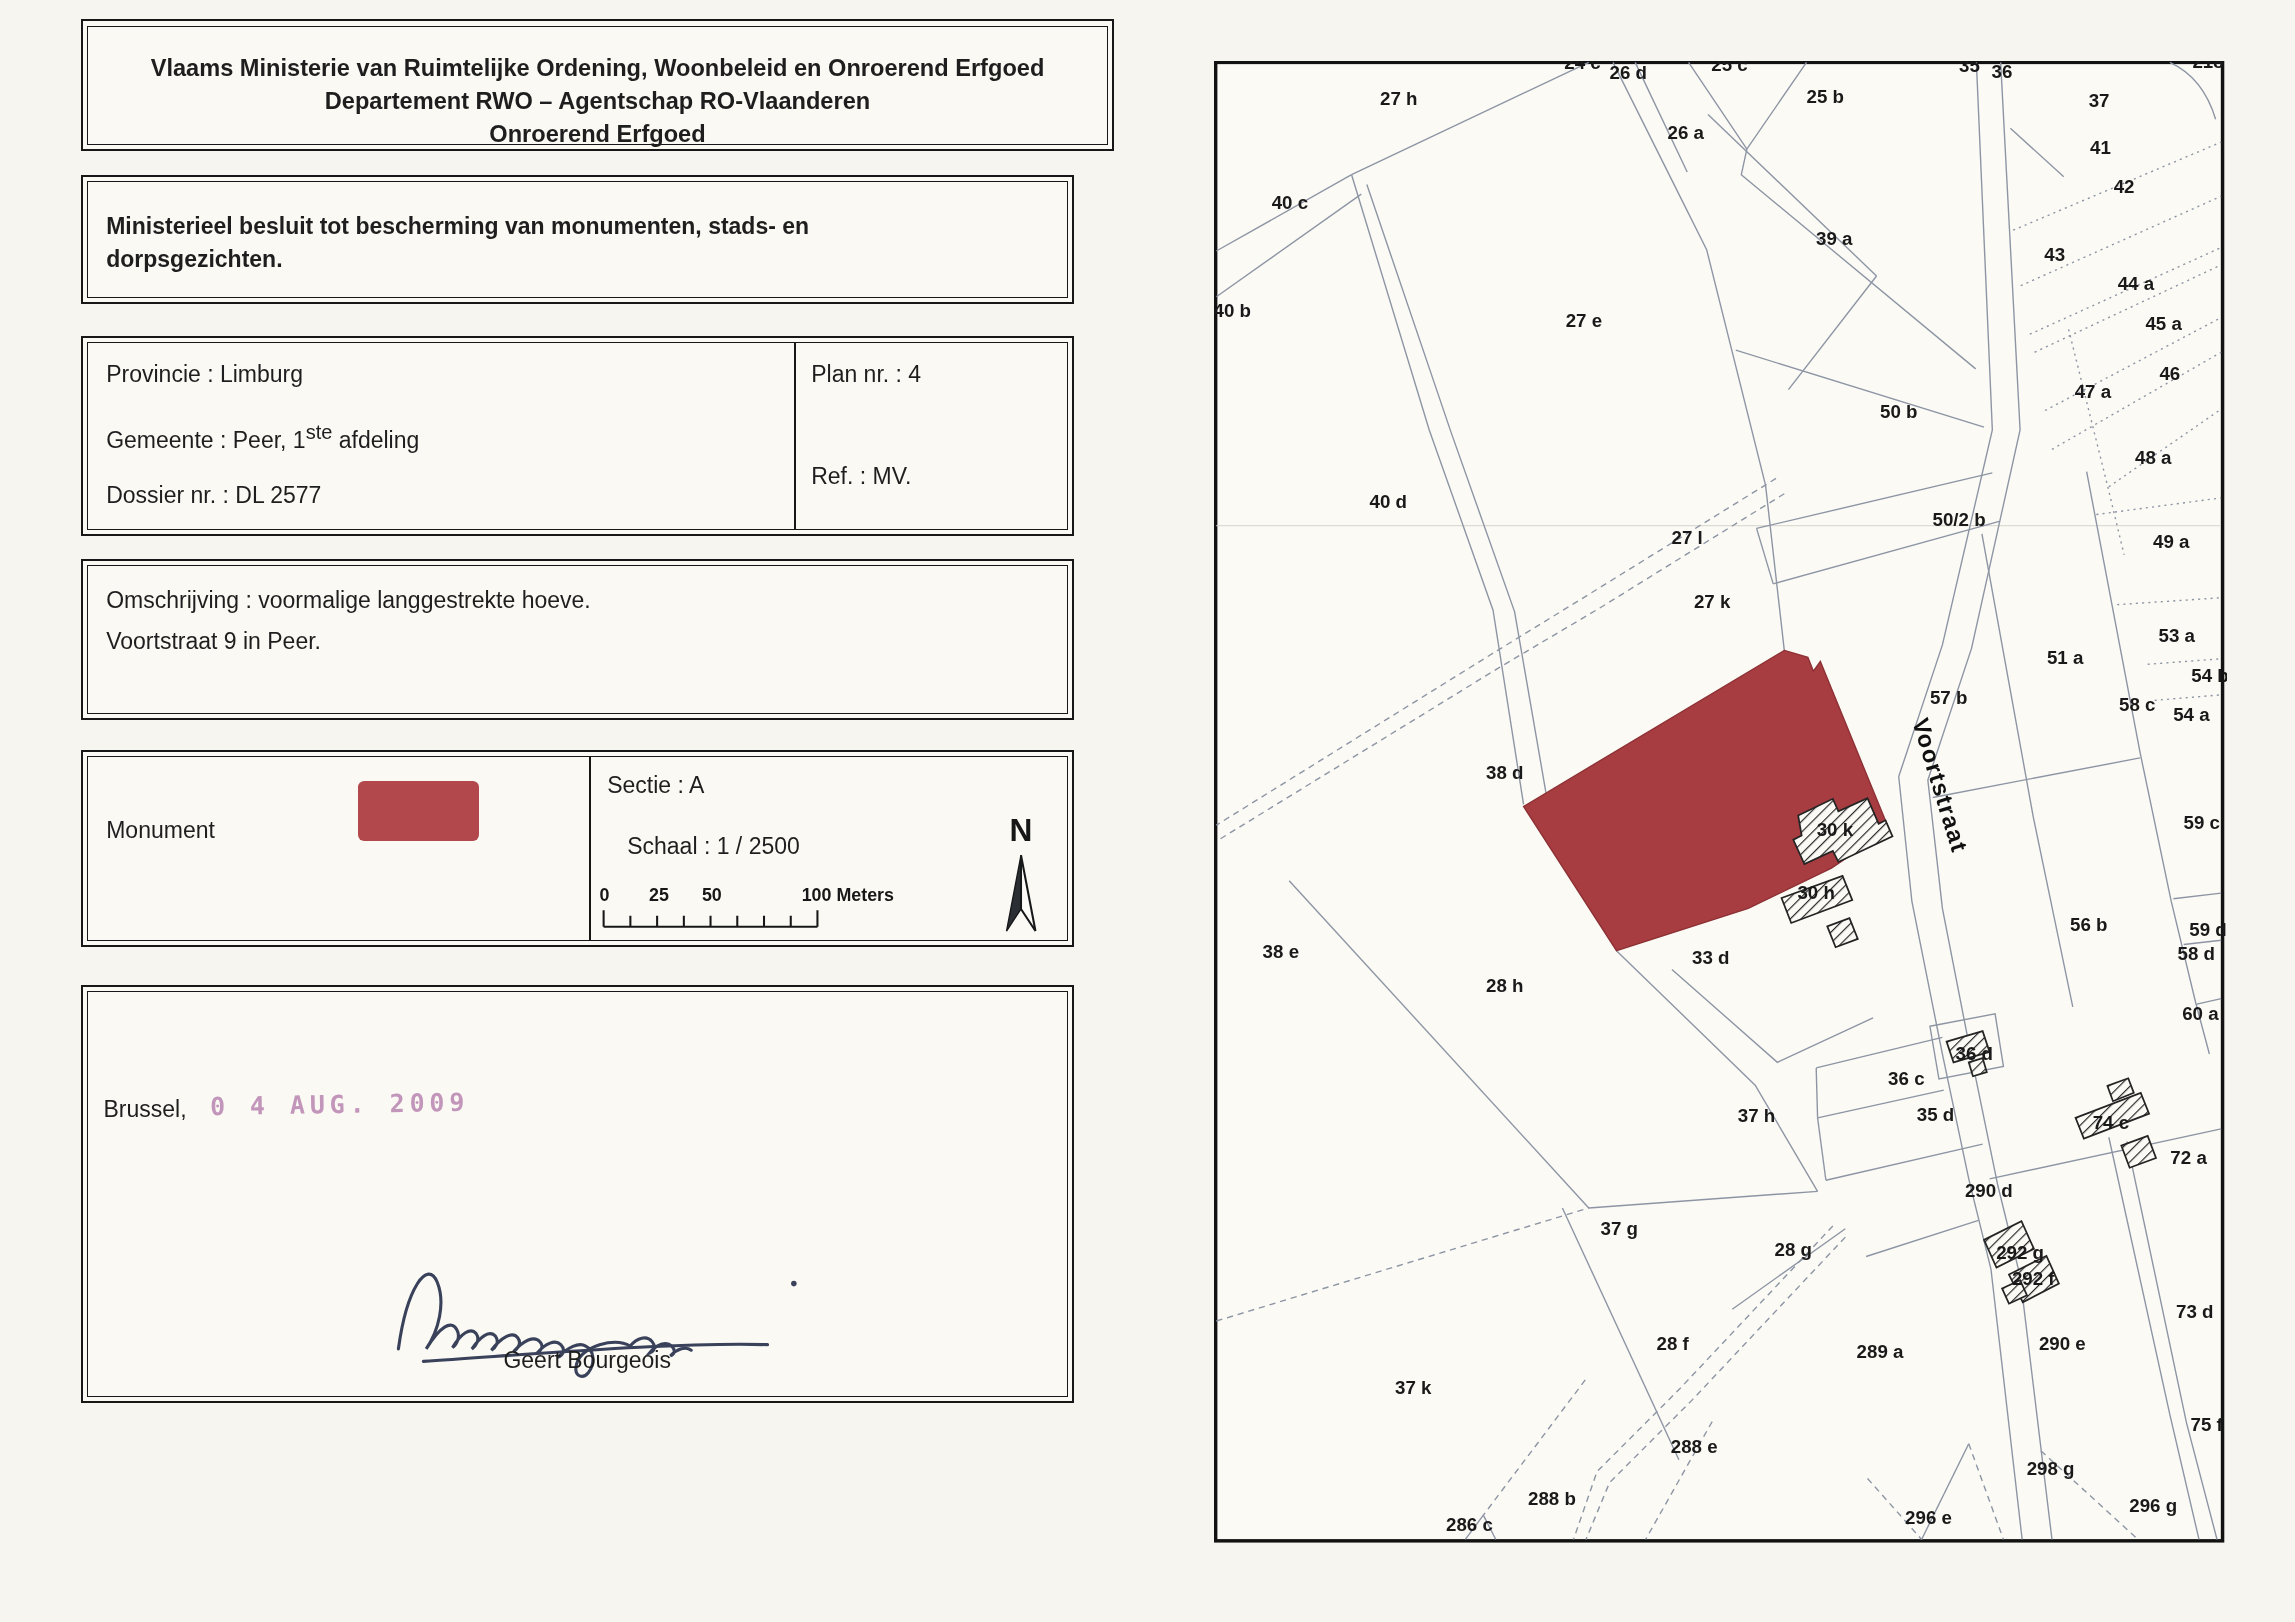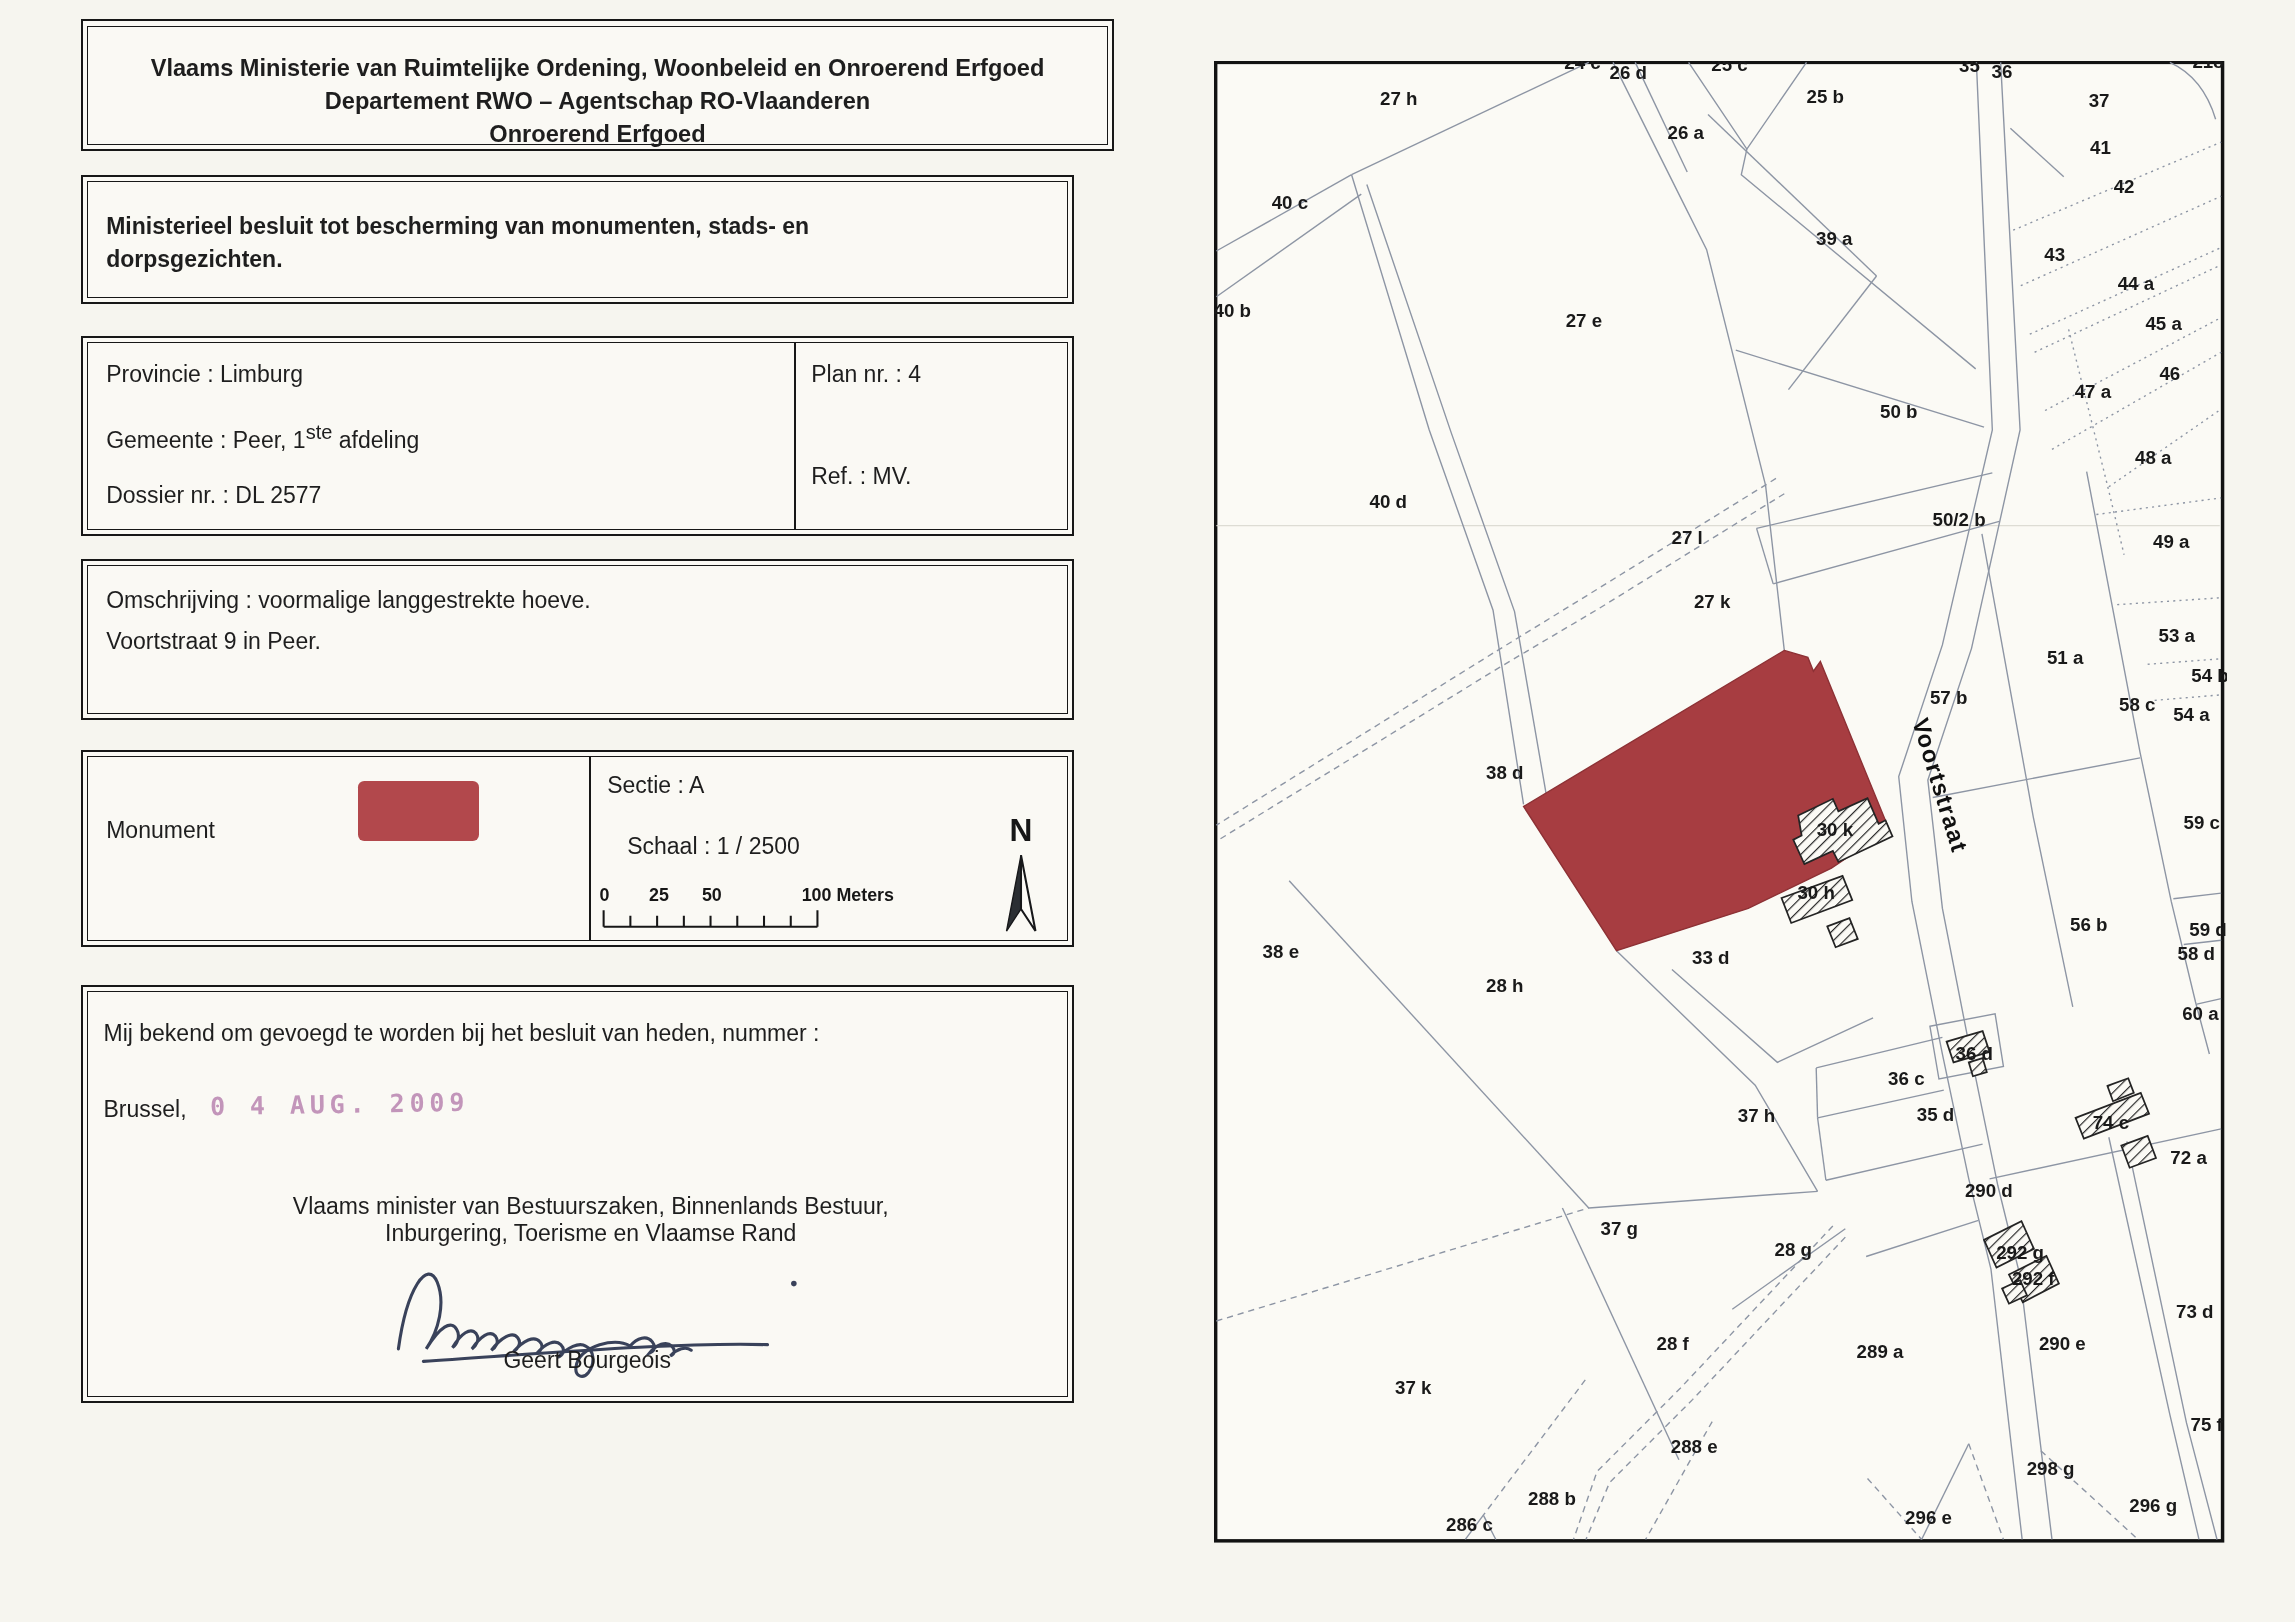--- a/index.html
+++ b/index.html
@@ -95,27 +95,22 @@
     <svg style="position:absolute;left:902px;top:55px;" width="62" height="132" viewBox="0 0 90 190">
       <text x="45" y="42" text-anchor="middle" style="font:bold 46px 'Liberation Sans',sans-serif;fill:#171717;">N</text>
       <polygon points="45,62 24,172 45,140" fill="#2b2f33" stroke="#17181a" stroke-width="2"></polygon>
       <polygon points="45,62 66,172 45,140" fill="#fcfbf7" stroke="#17181a" stroke-width="3"></polygon>
     </svg>
   </div>
 </div>
 
 <div class="dbox" style="left:81px;top:985px;width:989px;height:414px;">
   <div class="inner">
-    <span class="t" style="left:15.3px;top:28px;">Mij bekend om gevoegd te worden bij het besluit van heden, nummer :</span>
     <span class="t" style="left:15.3px;top:104px;">Brussel,</span>
     <span class="stamp" style="left:122px;top:98px;">0 4 AUG. 2009</span>
-    <div class="cent" style="left:180px;top:201px;width:645px;">
-      <div>Vlaams minister van Bestuurszaken, Binnenlands Bestuur,</div>
-      <div>Inburgering, Toerisme en Vlaamse Rand</div>
-    </div>
 
     <svg style="position:absolute;left:291px;top:268px;" width="444" height="118" viewBox="0 0 640 170">
       <g fill="none" stroke="#39425a" stroke-width="4.5" stroke-linecap="round">
         <path d="M28,128 C40,40 70,-2 84,32 C96,62 86,102 68,128 C88,96 104,86 112,100 C118,110 112,122 106,126 C118,106 132,96 140,106 C146,114 140,124 134,128 C146,110 160,100 168,110 C174,118 168,126 162,130 C176,112 192,102 200,112 C206,120 200,128 194,132 C208,116 224,108 232,118 C238,124 234,130 228,134 C240,120 254,114 262,122 C270,130 264,138 258,140 C272,126 288,118 298,124 C310,130 312,148 302,162 C294,172 282,168 284,154 C286,138 300,128 318,122 C336,117 352,118 362,124 C372,112 386,108 394,118 C400,126 396,132 390,134 C400,122 414,116 422,124 C428,130 426,136 420,138 C430,128 442,124 450,130"></path>
         <path d="M64,146 C220,136 430,118 560,122"></path>
       </g>
       <circle cx="598" cy="34" r="4" fill="#39425a"></circle>
     </svg>
     <div class="cent" style="left:277px;top:355px;width:444px;">Geert Bourgeois</div>
   </div>

